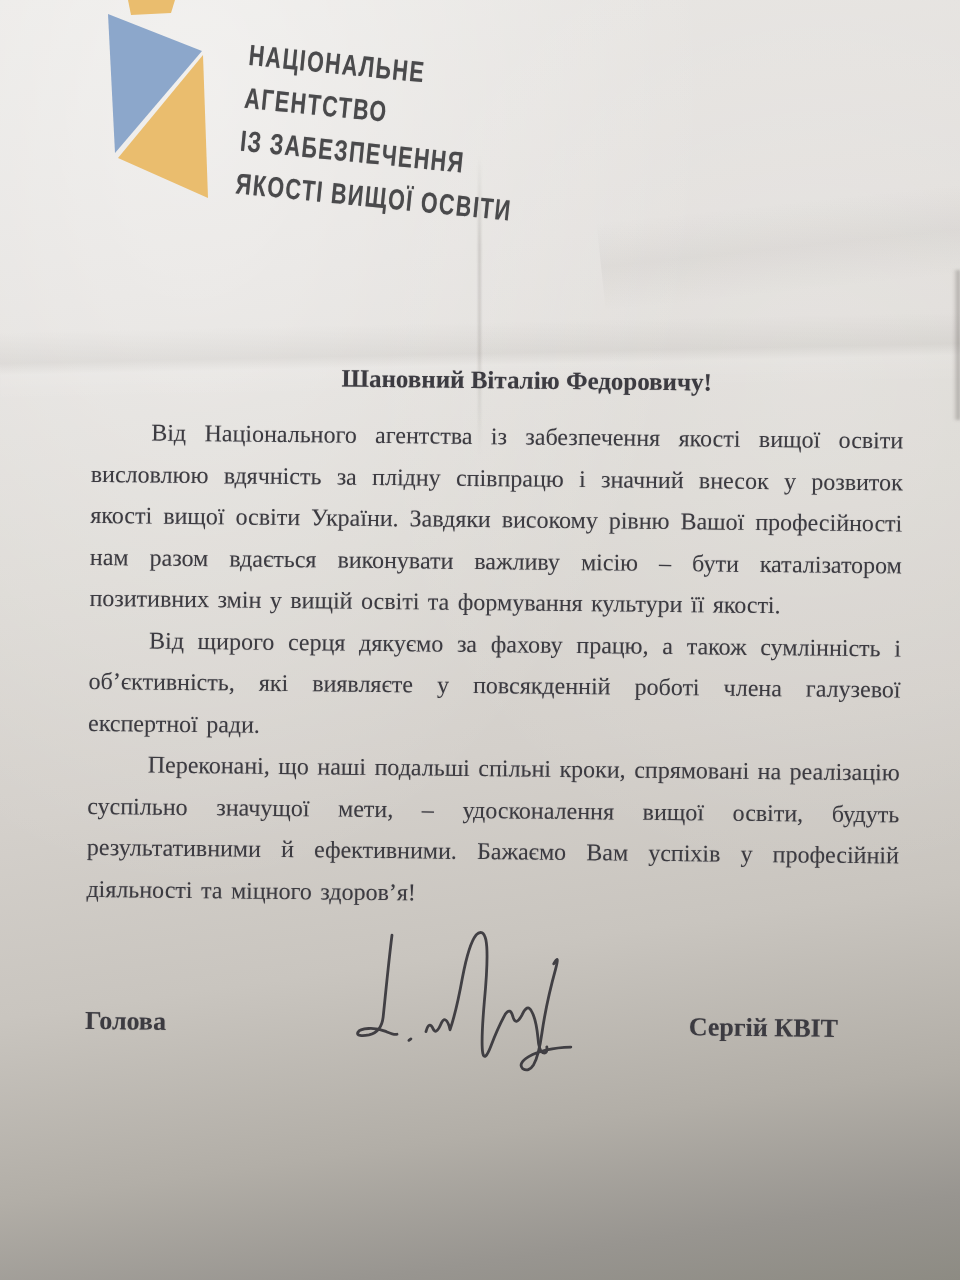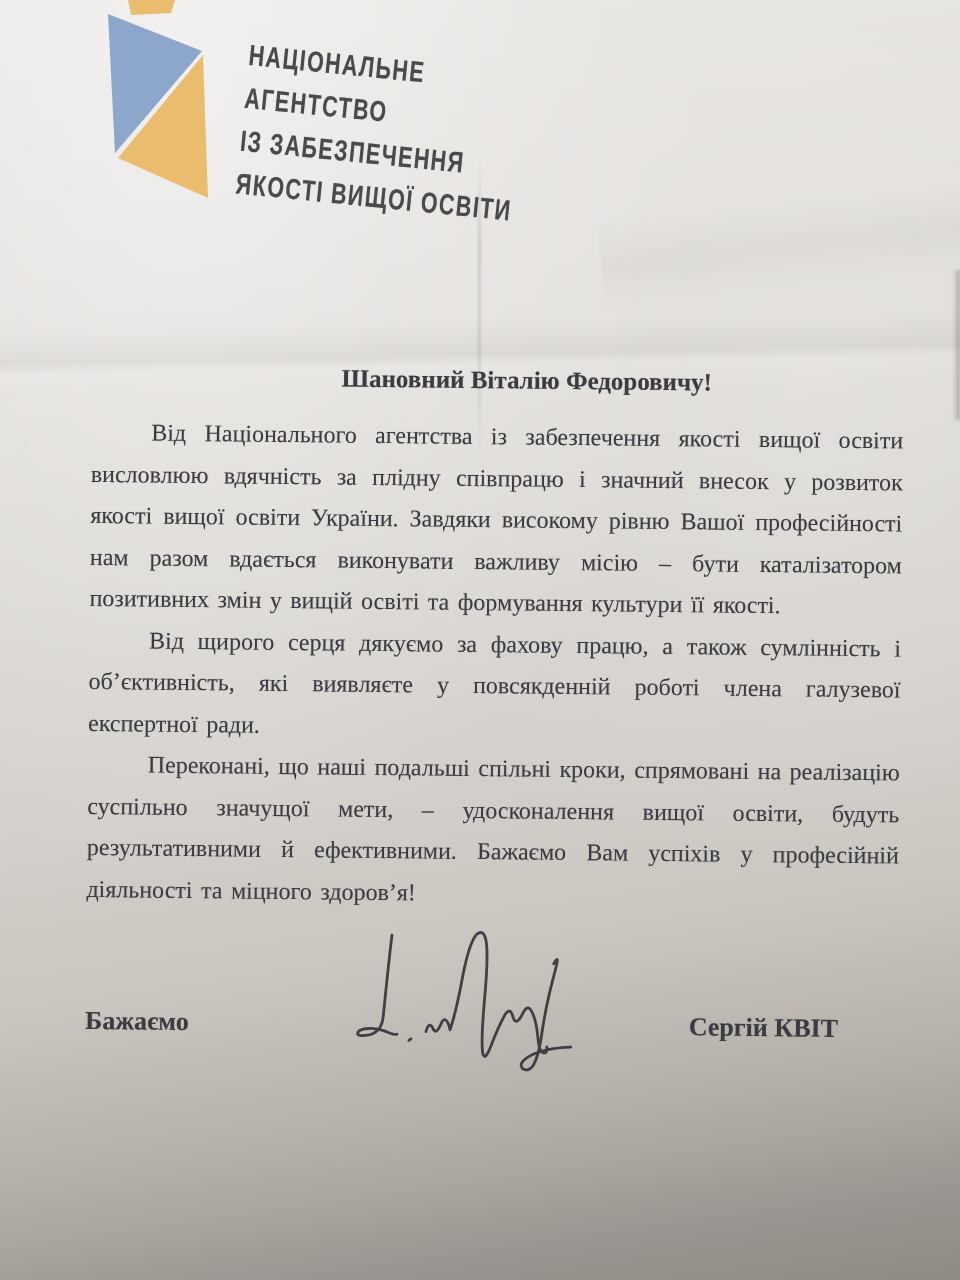--- a/index.html
+++ b/index.html
@@ -156,21 +156,21 @@
   <div class="letter-body">
     <div class="salutation">Шановний Віталію Федоровичу!</div>
 
     <div class="paragraphs">
       <p>Від Національного агентства із забезпечення якості вищої освіти висловлюю вдячність за плідну співпрацю і значний внесок у розвиток якості вищої освіти України. Завдяки високому рівню Вашої професійності нам разом вдається виконувати важливу місію – бути каталізатором позитивних змін у вищій освіті та формування культури її якості.</p>
       <p>Від щирого серця дякуємо за фахову працю, а також сумлінність і об’єктивність, які виявляєте у повсякденній роботі члена галузевої експертної ради.</p>
       <p>Переконані, що наші подальші спільні кроки, спрямовані на реалізацію суспільно значущої мети, – удосконалення вищої освіти, будуть результативними й ефективними. Бажаємо Вам успіхів у професійній діяльності та міцного здоров’я!</p>
     </div>
 
     <div class="sig-row">
-      <span class="sig-role">Бажаємо</span>
+      <span class="sig-role">Голова</span>
       <span class="sig-name">Сергій КВІТ</span>
     </div>
 
     <svg class="signature-svg" viewBox="0 0 280 170">
       <g fill="none" stroke-width="2.8" stroke-linecap="round" stroke-linejoin="round" opacity="0.88">
         <path d="M58,14 C55,40 52,75 50,96 C49,106 44,112 36,114 C29,115.5 23,115 25,111.5 C27,107 42,106 52,110 C57,112 61,114 64,113" stroke="#2f2e34"></path>
         <path d="M76,119 L78,117.5" stroke="#2f2e34"></path>
         <path d="M93,110 Q96,99 100,107 Q103,114 108,102 Q112,93 116,104 L117,108 Q123,90 129,55 Q135,22 142,13 Q149,6 152,18 Q155,32 151,80 Q148,120 150,131 Q152,140 158,124 Q165,105 172,92 Q177,84 180,95 Q183,104 189,92 Q194,81 198,88 Q203,96 205,115 Q206,128 210,130 Q215,131.5 214,124" stroke="#2f2e34"></path>
         <path d="M220,41 Q226,30 222,46 Q213,80 209,110 Q206,133 201,142 Q196,150 190,146 Q185,141 196,134 Q211,125 238,124" stroke="#2f2e34"></path>
       </g>

